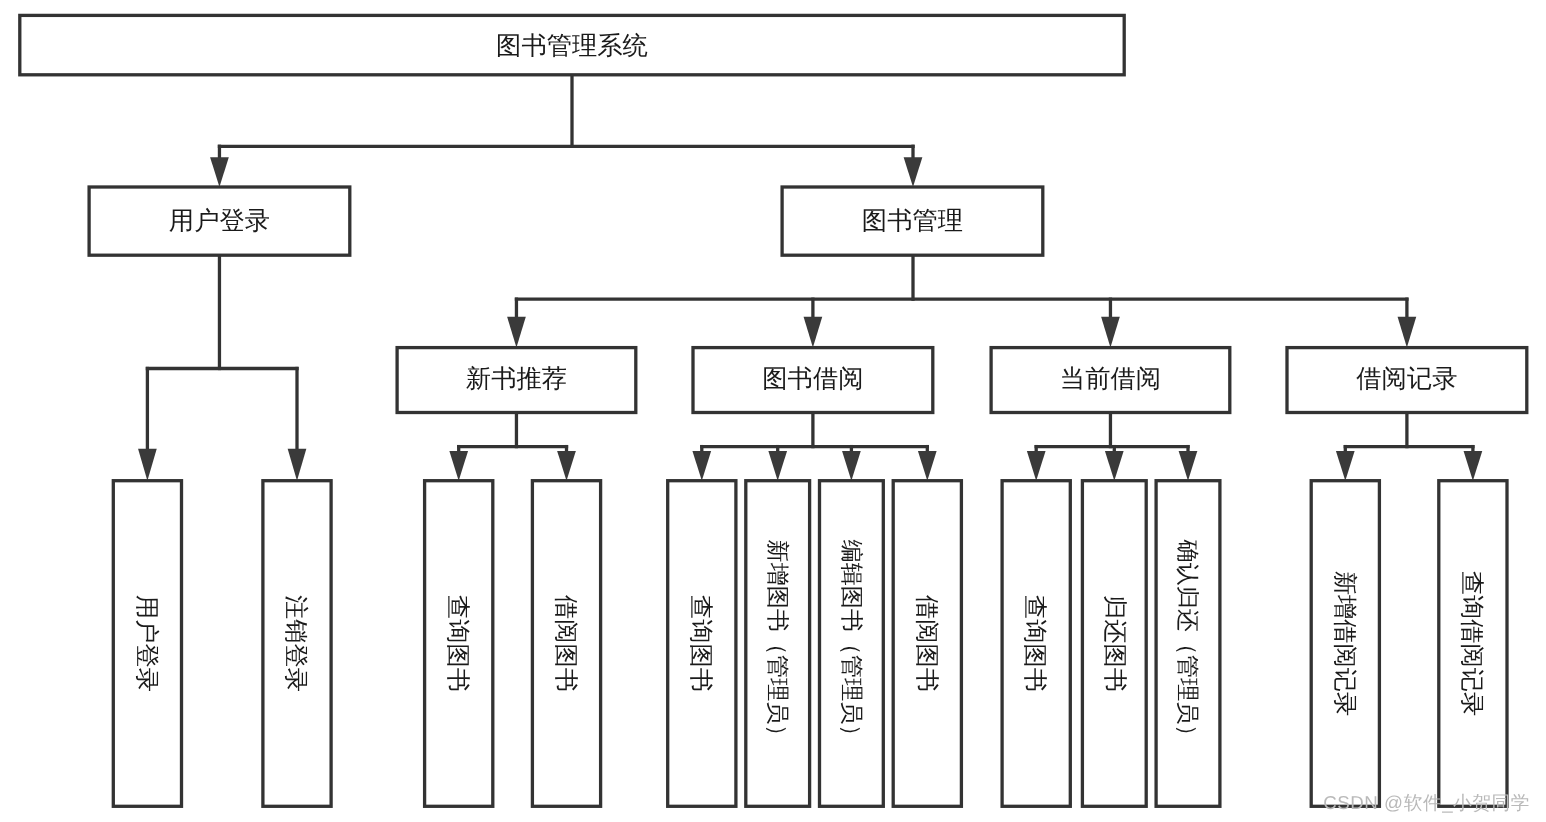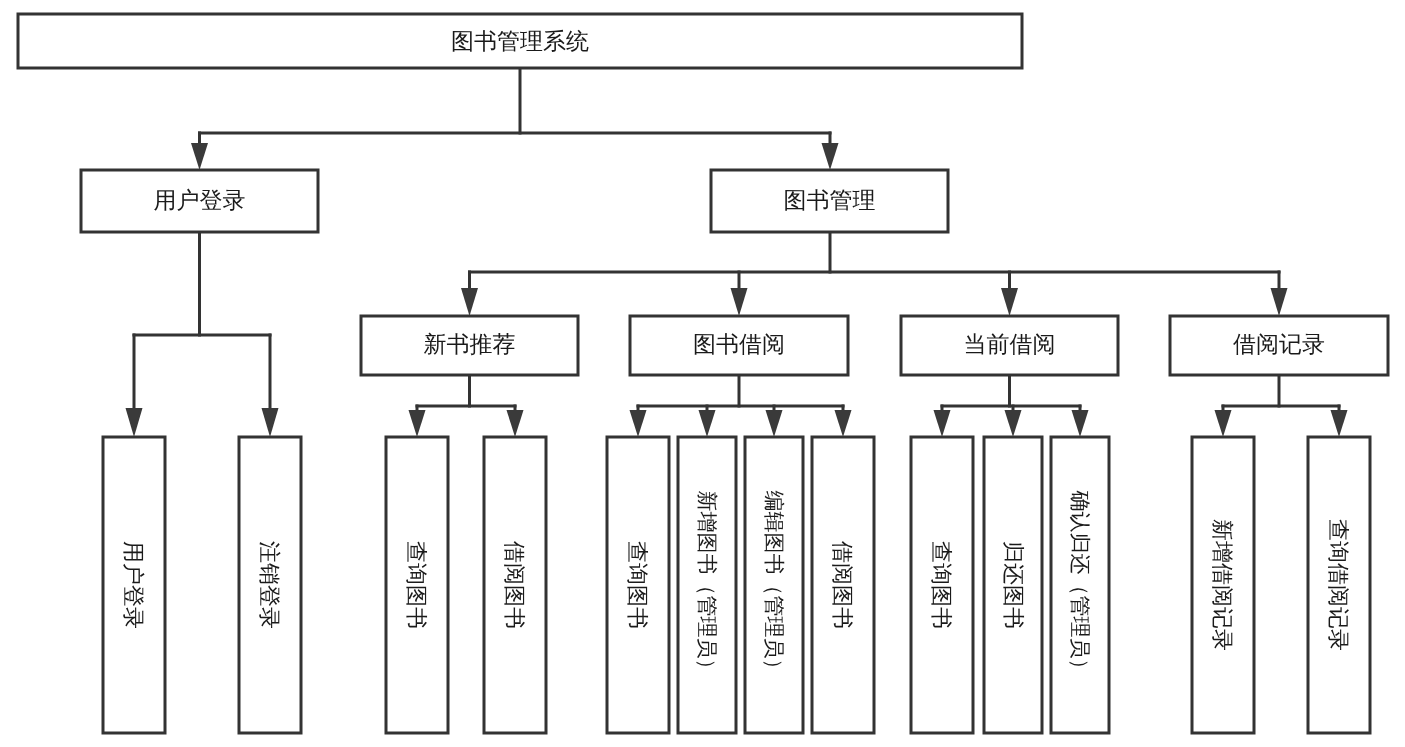--- a/index.html
+++ b/index.html
@@ -219,14 +219,15 @@
       <rect class="node-rect" x="1192" y="437" width="62" height="296"></rect>
       <text class="node-label-v" transform="translate(1223,585) rotate(90)" x="0" y="8">新增借阅记录</text>
     </g>
     <g>
       <rect class="node-rect" x="1308" y="437" width="62" height="296"></rect>
       <text class="node-label-v" transform="translate(1339,585) rotate(90)" x="0" y="8">查询借阅记录</text>
     </g>
 
   </svg>
 
+  <div class="watermark">CSDN @软件_小贺同学</div>
 
 </div>
 
 </body></html>

